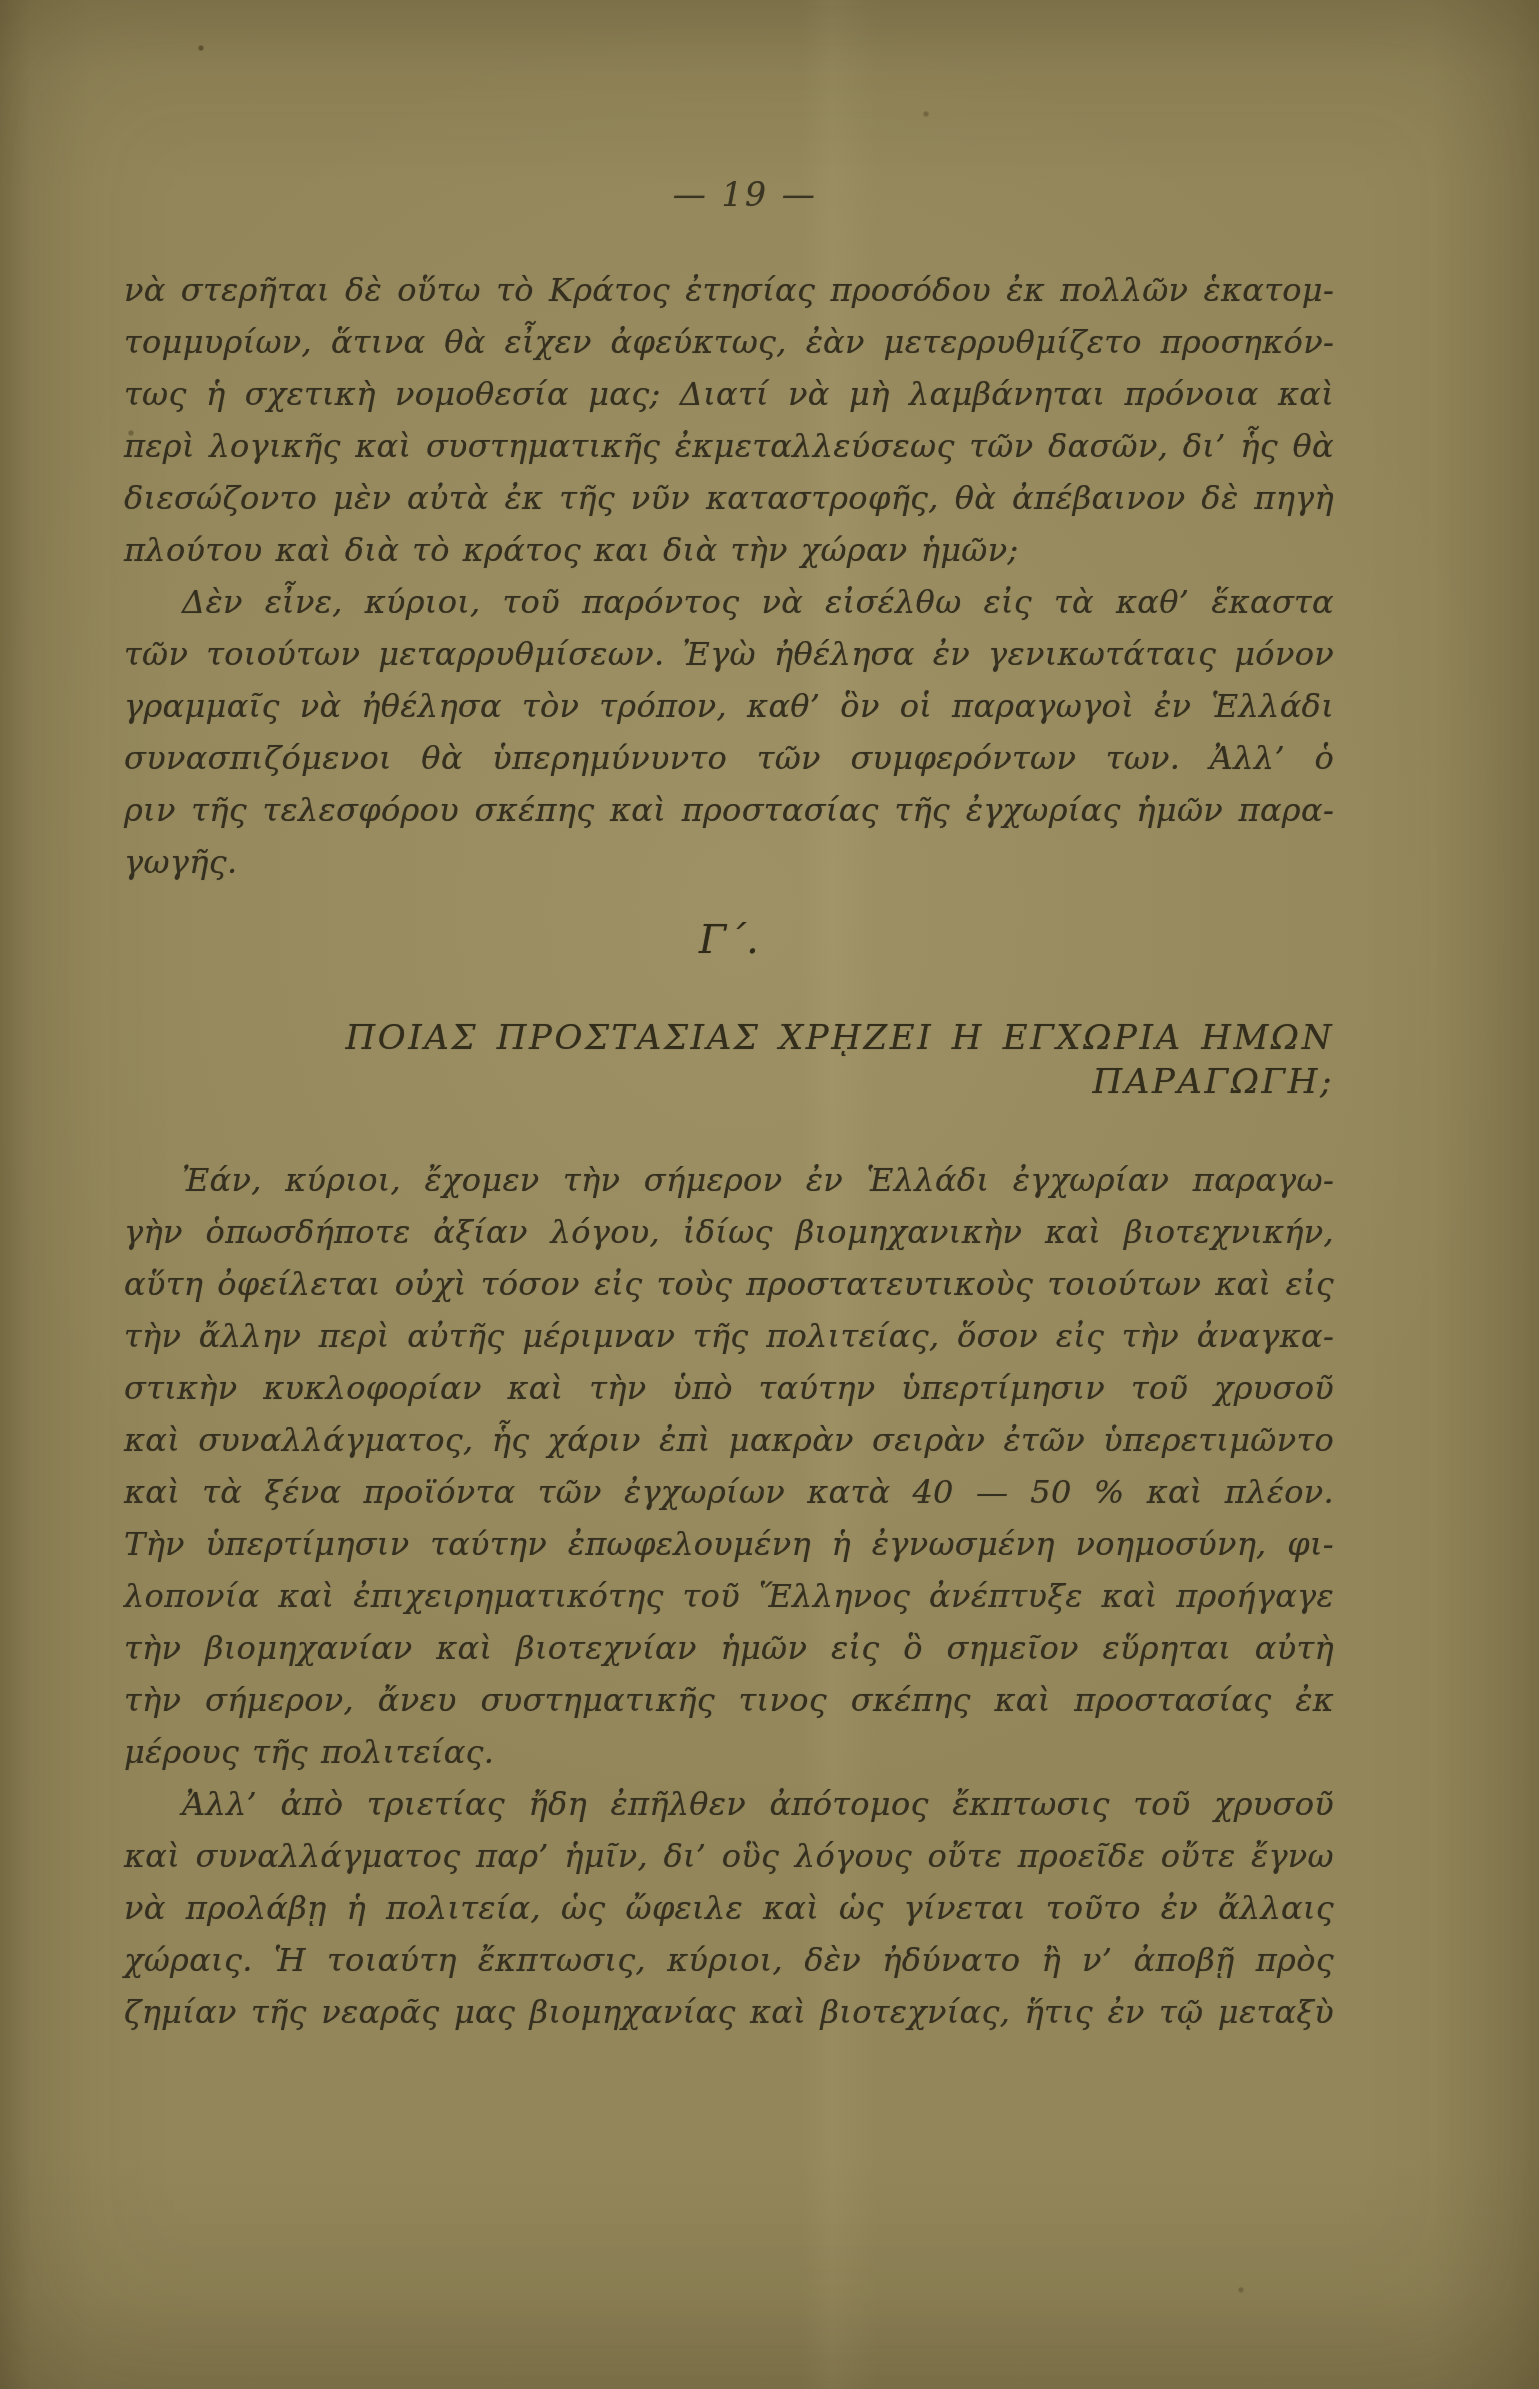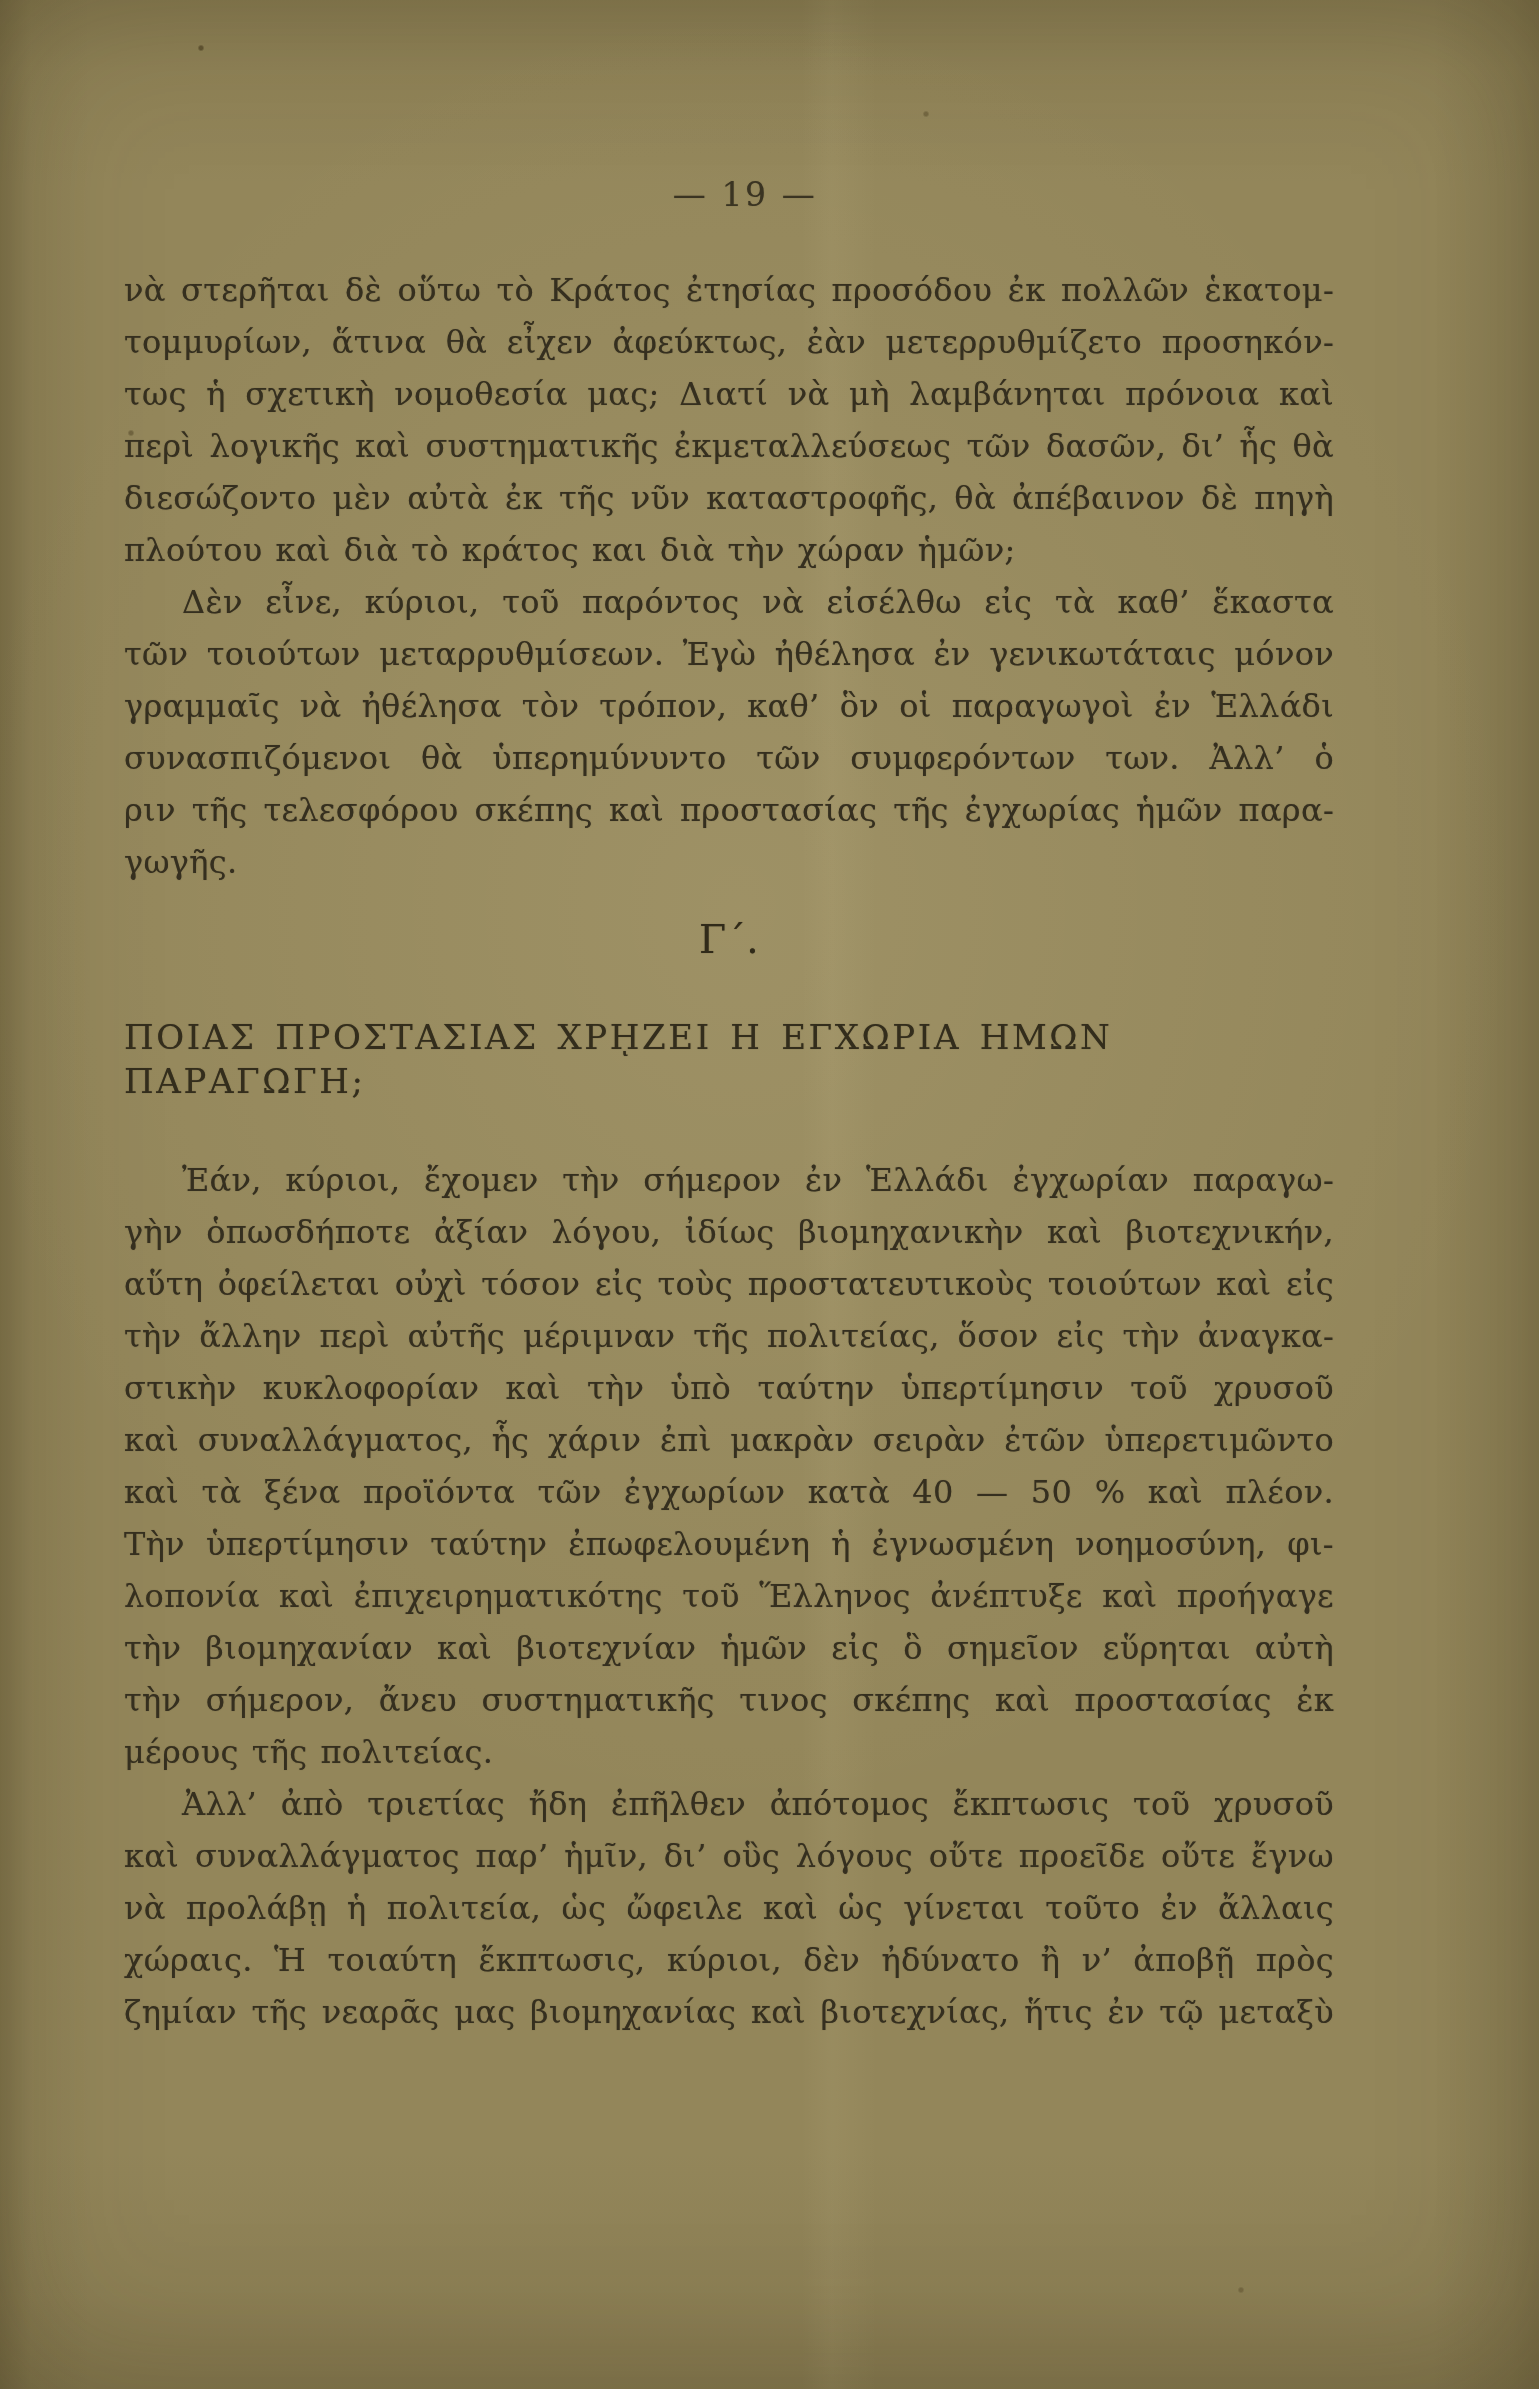--- a/index.html
+++ b/index.html
@@ -18,20 +18,21 @@
       radial-gradient(circle at 201px 48px, rgba(60,48,22,0.55) 0 1.7px, rgba(60,48,22,0) 3.5px),
       radial-gradient(circle at 131px 433px, rgba(60,48,22,0.40) 0 1.7px, rgba(60,48,22,0) 3.5px),
       radial-gradient(circle at 926px 114px, rgba(60,48,22,0.35) 0 1.7px, rgba(60,48,22,0) 3.5px),
       radial-gradient(circle at 1241px 2290px, rgba(60,48,22,0.30) 0 1.7px, rgba(60,48,22,0) 3.5px),
       linear-gradient(90deg, rgba(255,240,195,0.00) 0 52%, rgba(255,240,195,0.05) 54%, rgba(255,240,195,0.00) 57%),
       radial-gradient(ellipse 1136px 1311px at 48% 38%, rgba(255,243,200,0.10), rgba(255,243,200,0) 70%),
       linear-gradient(90deg, rgba(55,45,20,0.22) 0, rgba(55,45,20,0.05) 2%, rgba(55,45,20,0) 6%, rgba(55,45,20,0) 93%, rgba(55,45,20,0.10) 98%, rgba(55,45,20,0.18) 100%),
       linear-gradient(180deg, rgba(55,45,20,0.14) 0, rgba(55,45,20,0.04) 3%, rgba(55,45,20,0) 8%, rgba(55,45,20,0) 90%, rgba(55,45,20,0.08) 96%, rgba(55,45,20,0.18) 100%),
       #93865a;
     box-shadow: inset 0 0 157px rgba(60,50,25,0.25);
+    font-style: italic;
   }
   .page-number {
     position: absolute;
     top: 175px;
     left: 0;
     width: 1490px;
     text-align: center;
     font-size: 33px;
     letter-spacing: 2.6px;
     color: #3a3422;
@@ -61,21 +62,21 @@
     height: 52px;
     line-height: 52px;
     text-align: center;
     font-size: 39px;
     color: #302a19;
     text-shadow: 0 0 0.9px rgba(48,42,25,0.55);
   }
   .section-title {
     margin-top: 49px;
     line-height: 44px;
-    text-align: left;
+    text-align: right;
     font-size: 34px;
     letter-spacing: 2.6px;
     word-spacing: 5.2px;
     color: #332d1c;
     text-shadow: 0 0 0.9px rgba(51,45,28,0.60);
   }
   .para3 { margin-top: 51px; }
 </style>
 </head>
 <body>

